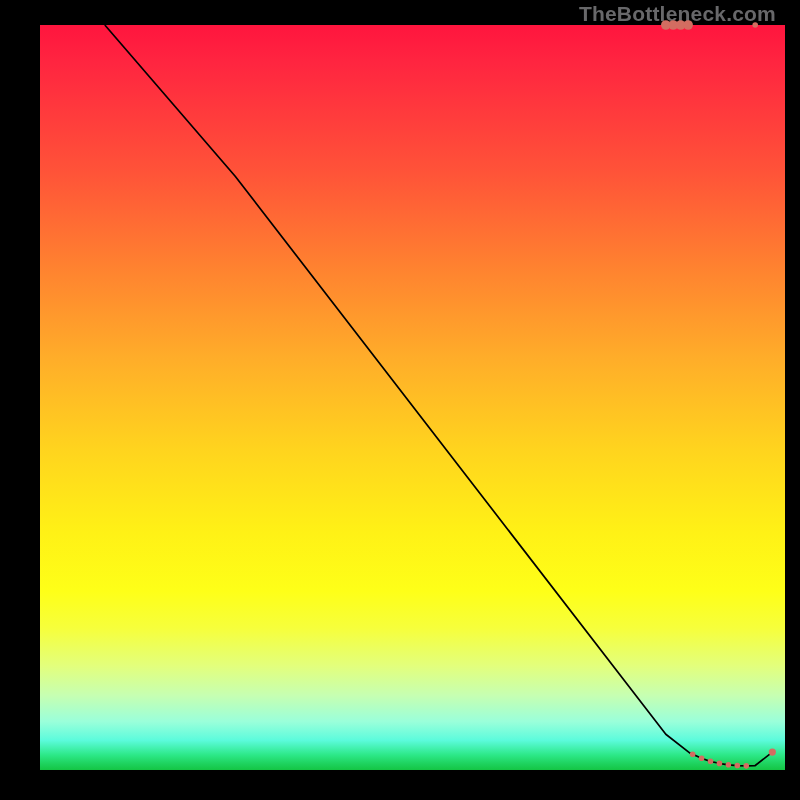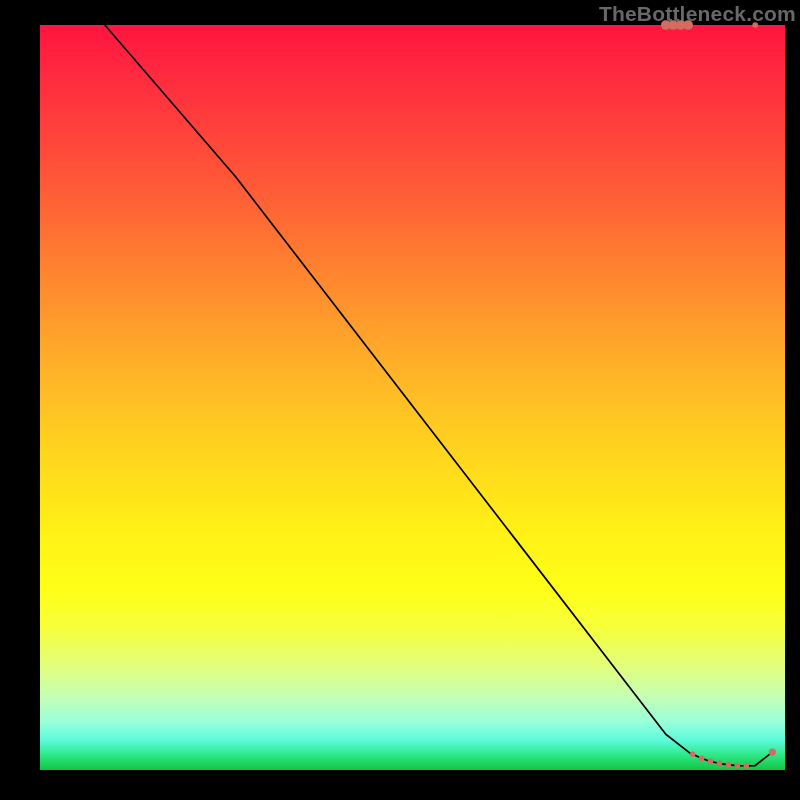--- a/index.html
+++ b/index.html
@@ -53,21 +53,21 @@
     position: absolute;
     left: 0;
     top: 0;
     width: 745px;
     height: 745px;
     overflow: visible;
   }
   .watermark {
     position: absolute;
     top: 2px;
-    right: 4px;
+    right: 24px;
     font-family: Arial, Helvetica, sans-serif;
     font-size: 21px;
     font-weight: bold;
     color: #68686a;
     letter-spacing: 0.2px;
   }
 </style>
 </head>
 <body>
 <div class="frame">

